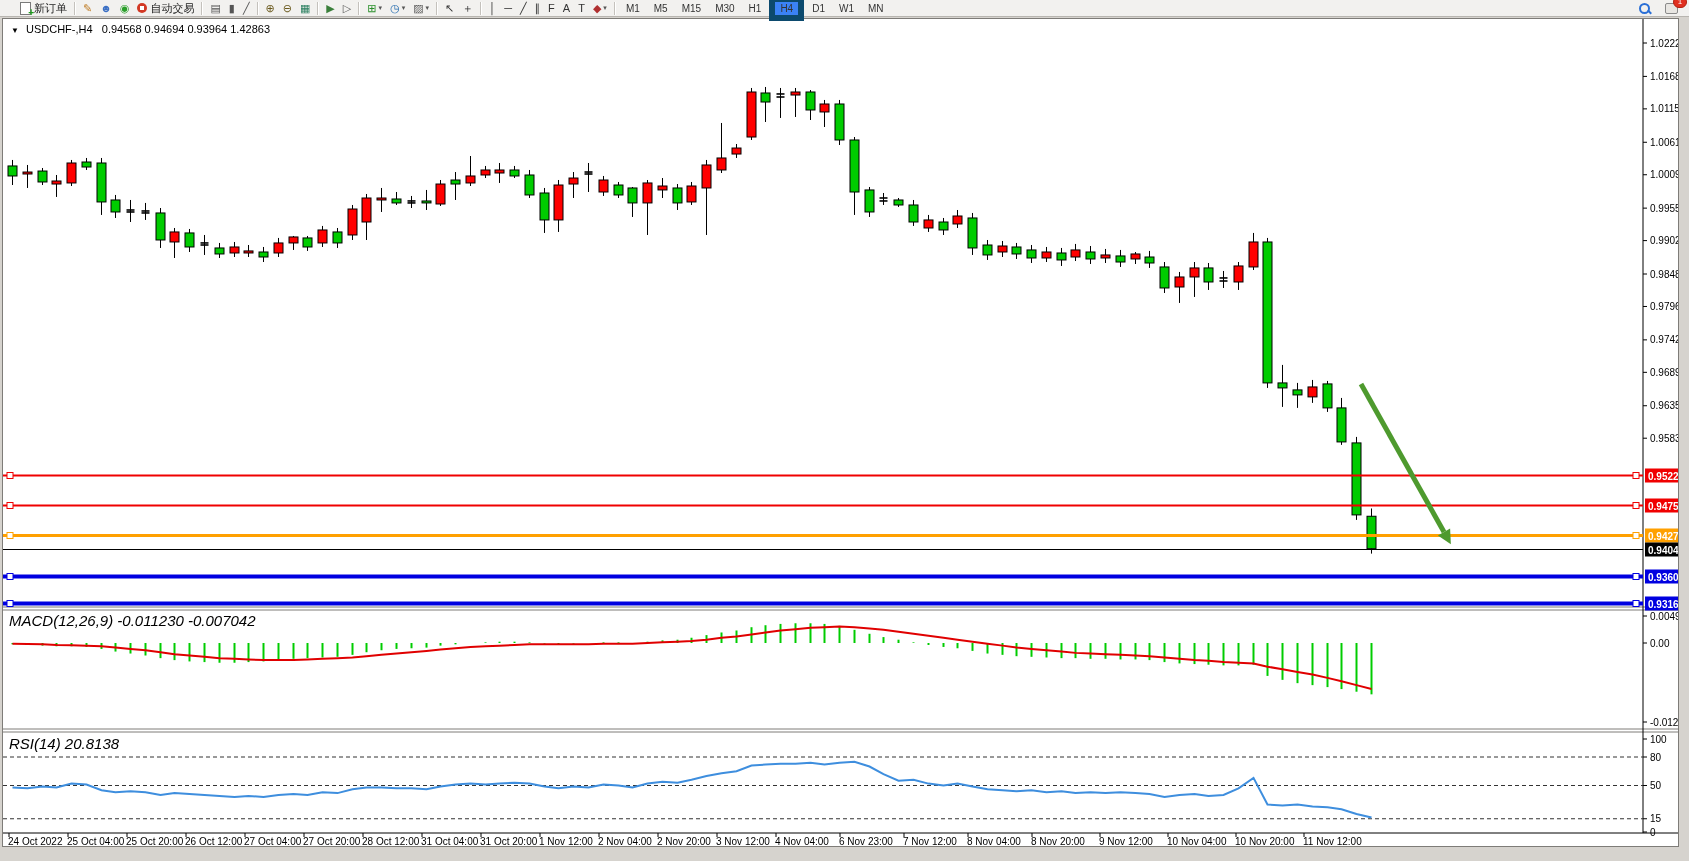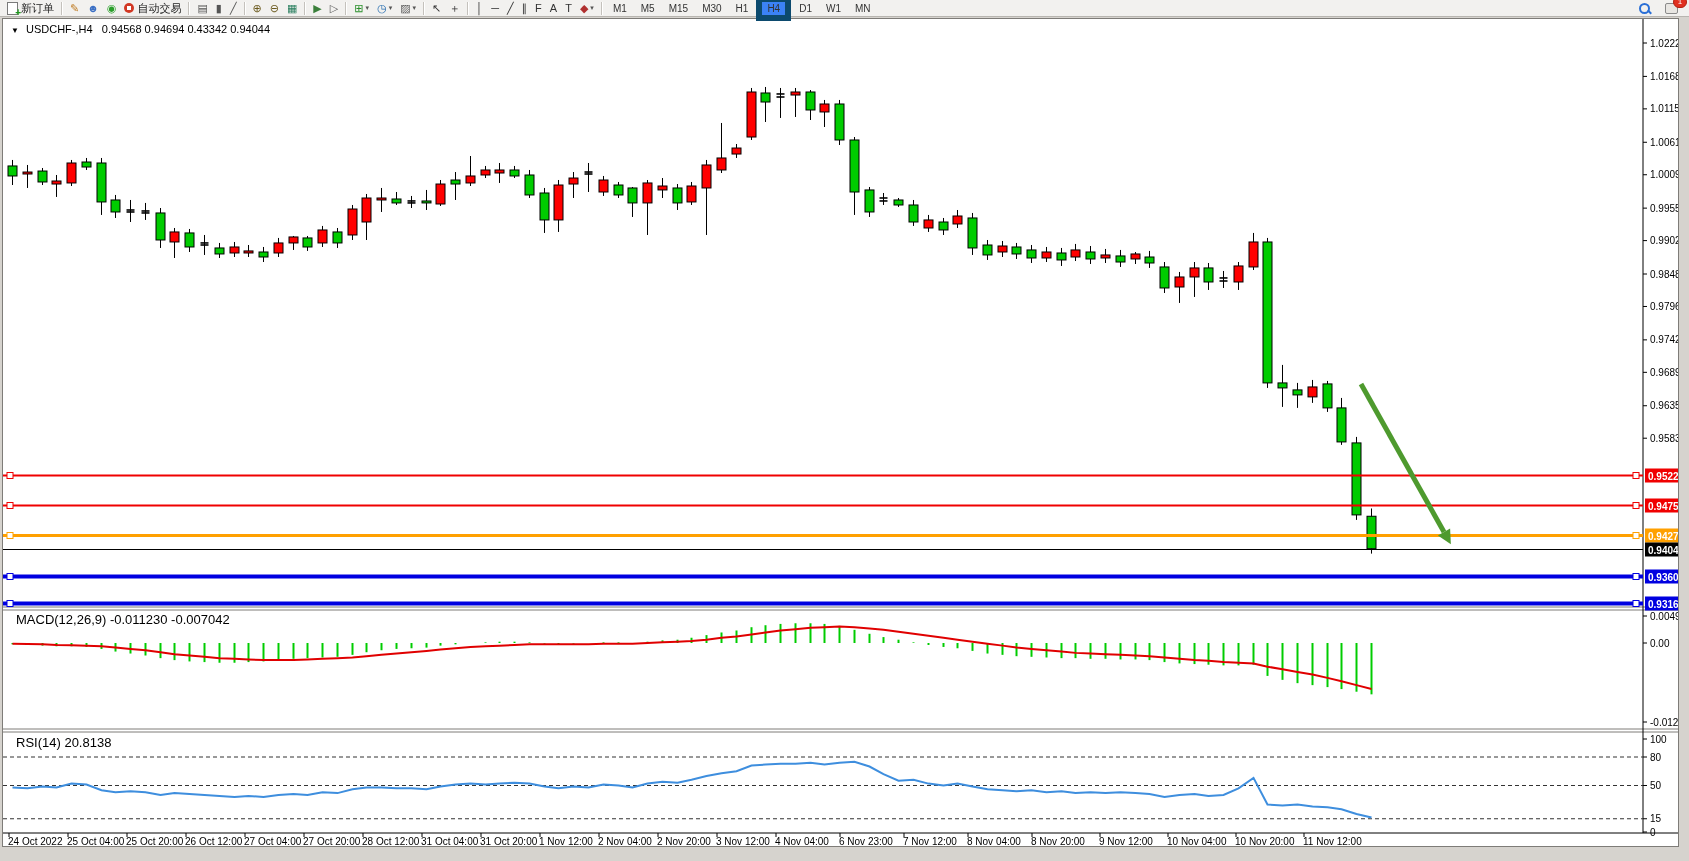--- a/index.html
+++ b/index.html
@@ -1,19 +1,19 @@
 <!DOCTYPE html>
 <html><head>
 <meta charset="utf-8">
 <style>
   html,body{margin:0;padding:0;}
   body{width:1689px;height:861px;overflow:hidden;background:#d6d3ce;
        font-family:"Liberation Sans",sans-serif;position:relative;}
   .toolbar{position:absolute;top:0;left:0;width:1689px;height:17px;background:#f2f1ef;
-           border-bottom:1px solid #b8b5b0;display:flex;align-items:center;padding-left:3px;
+           border-bottom:1px solid #b8b5b0;display:flex;align-items:center;padding-left:16px;
            font-size:11px;color:#222;box-sizing:border-box;z-index:5;}
   .tb-btn{height:15px;display:flex;align-items:center;justify-content:center;
           padding:0 3px;margin:0 1px;cursor:default;white-space:nowrap;}
   .tb-btn .glyph{font-size:11px;line-height:15px;}
   .tb-btn .lbl{margin-left:3px;}
   .tb-sep{width:1px;height:13px;background:#c4c1bc;border-right:1px solid #fff;margin:0 3px;}
   .tb-caret{font-size:7px;color:#555;margin-left:2px;}
   .tf-btn{font-size:10px;color:#333;padding:1px 5px;margin:0 1px;border:1px solid transparent;}
   .tf-btn.active{background:#3b82f6;border:6px solid #0c4a6e;}
   .tb-spacer{flex:1;}
@@ -27,21 +27,21 @@
                   background:#2a6fd6;transform:rotate(45deg);}
   .icon-chat{width:11px;height:9px;background:#e8e6e2;border:1px solid #8a8a8a;border-radius:2px;position:relative;}
   .badge{position:absolute;right:-6px;top:-5px;min-width:10px;height:10px;border-radius:6px;
          background:#e03020;color:#fff;font-size:8px;line-height:10px;text-align:center;
          padding:0 1px;border:1px solid #b02010;}
   .chartwin{position:absolute;top:18px;left:2px;width:1677px;height:829px;background:#fff;
             border:1px solid #7e7c78;box-sizing:border-box;}
   #chart-svg{position:absolute;left:0;top:0;width:1675px;height:827px;}
   .title{position:absolute;left:8px;top:4px;font-size:11px;color:#000;z-index:3;white-space:nowrap;}
   .title .caret{font-size:8px;margin-right:4px;}
-  .plabel{position:absolute;left:13px;font-size:13px;color:#000;z-index:3;white-space:nowrap;}
+  .plabel{position:absolute;left:6px;font-size:15px;color:#000;z-index:3;white-space:nowrap;font-style:italic;}
   .plabel.macd{top:593px;}
   .plabel.rsi{top:716px;}
   svg text{font-family:"Liberation Sans",sans-serif;}
 </style>
 </head>
 <body>
 
 <div class="toolbar" id="toolbar">
     <span class="tb-btn">
       <span class="icon-doc"></span>
@@ -585,17 +585,17 @@
         <line x1="1233" y1="814" x2="1233" y2="818" stroke="#000"></line>
         <text x="1232" y="826" font-size="10" fill="#000">10 Nov 20:00</text>
         <line x1="1301" y1="814" x2="1301" y2="818" stroke="#000"></line>
         <text x="1300" y="826" font-size="10" fill="#000">11 Nov 12:00</text>
       </g>
     </svg>
   <div class="title">
     <span class="caret">▼</span>
     <span>USDCHF-,H4</span>
     <span>&nbsp;</span>
-    <span>0.94568 0.94694 0.43342 0.94044</span>
+    <span>0.94568 0.94694 0.93964 1.42863</span>
   </div>
   <div class="plabel macd">MACD(12,26,9) -0.011230 -0.007042</div>
   <div class="plabel rsi">RSI(14) 20.8138</div>
 </div>
 
 </body></html>

